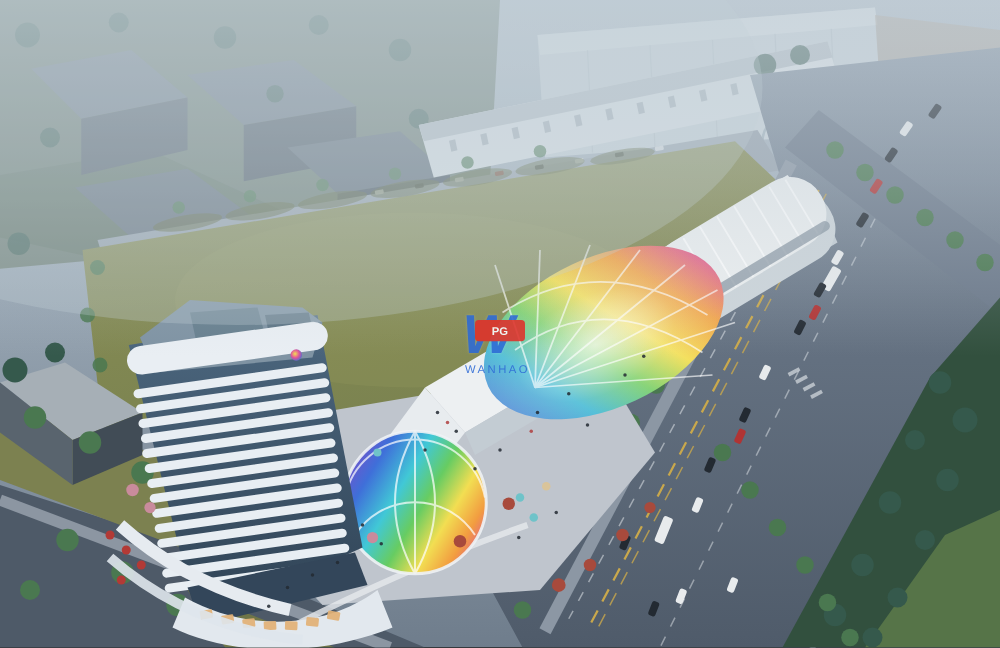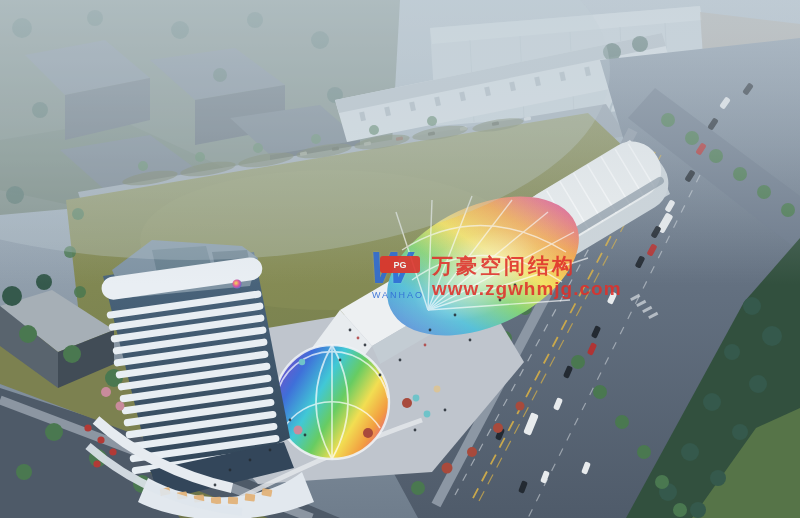--- a/index.html
+++ b/index.html
@@ -529,18 +529,14 @@
   <rect width="800" height="518" fill="url(#fogG)"></rect>
   <ellipse cx="190" cy="70" rx="420" ry="190" fill="#c5d0d8" opacity=".3"></ellipse>
 </svg>
 
 <div class="watermark">
   <div class="wm-logo">
     <span class="wm-w">W</span>
     <span class="wm-badge">PG</span>
     <span class="wm-name">WANHAO</span>
   </div>
-  <div class="wm-text">
-    <div class="wm-company">万豪空间结构</div>
-    <div class="wm-site">www.zgwhmjg.com</div>
-  </div>
 </div>
 </div>
 
 </body></html>

